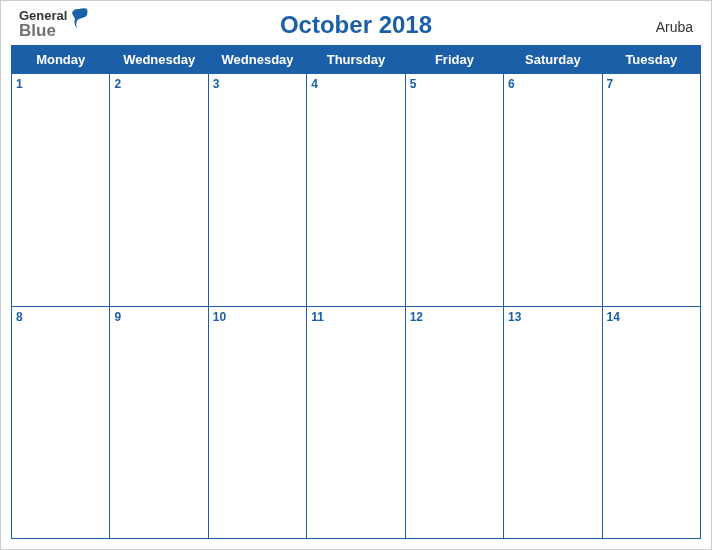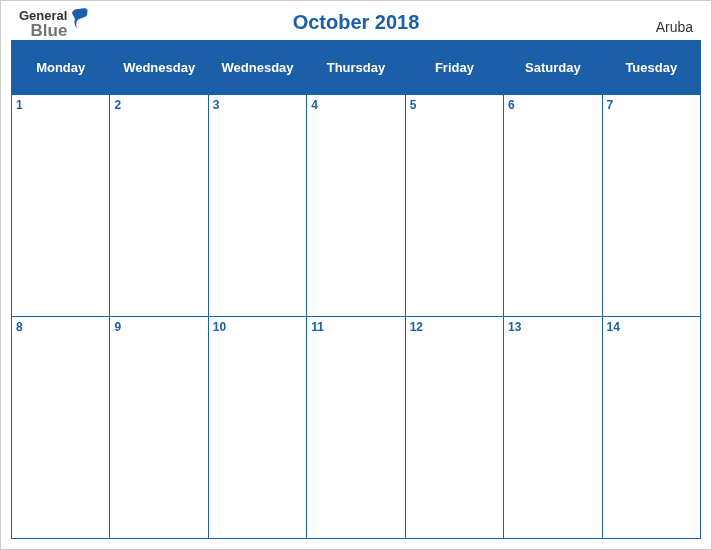--- a/index.html
+++ b/index.html
@@ -39,21 +39,21 @@
       color: #333;
       line-height: 1;
     }
     .logo-text-blue {
       font-size: 17px;
       font-weight: bold;
       color: #737373;
       line-height: 1;
     }
     .title {
-      font-size: 20px;
+      font-size: 24px;
       font-weight: bold;
       color: #1a5fa8;
       text-align: center;
     }
     .country {
       position: absolute;
       right: 18px;
       top: 18px;
       font-size: 14px;
       color: #333;
@@ -65,21 +65,21 @@
       margin: 0 10px 10px;
       border: 1px solid #1a5fa8;
       table-layout: fixed;
     }
     .calendar-table thead tr th {
       background-color: #1a5fa8;
       color: #fff;
       text-align: center;
       font-size: 13px;
       font-weight: bold;
-      padding: 19px 2px;
+      padding: 6px 2px;
       border: 1px solid #1a5fa8;
     }
     .calendar-table tbody tr {
       height: 72px;
     }
     .calendar-table tbody tr td {
       border: 1px solid #1a5fa8;
       vertical-align: top;
       padding: 3px 4px;
       font-size: 12px;
@@ -101,21 +101,21 @@
     .week-row td {
       background: #fff;
     }
   </style>
 </head>
 <body>
 
 <div class="calendar-container">
   <div class="header">
     <div class="logo">
-      <div style="position:relative; display:flex; align-items:center;text-align:right;">
+      <div style="position:relative; display:flex; align-items:center;">
         <div>
           <div class="logo-text-general">General</div>
           <div class="logo-text-blue">Blue</div>
         </div>
 
         <svg width="20" height="24" viewBox="0 0 20 24" style="margin-left:2px; margin-top:-10px;">
           <path d="M10 2 C14 0, 20 4, 18 8 C16 12, 10 10, 8 14 C6 18, 8 22, 10 22 C8 22, 4 18, 6 12 C4 8, 2 6, 4 4 C6 2, 8 2, 10 2Z" fill="#1a5fa8"></path>
           <path d="M12 2 C16 0, 20 2, 18 6 C17 8, 14 7, 12 6Z" fill="#1a5fa8"></path>
         </svg>
       </div>

